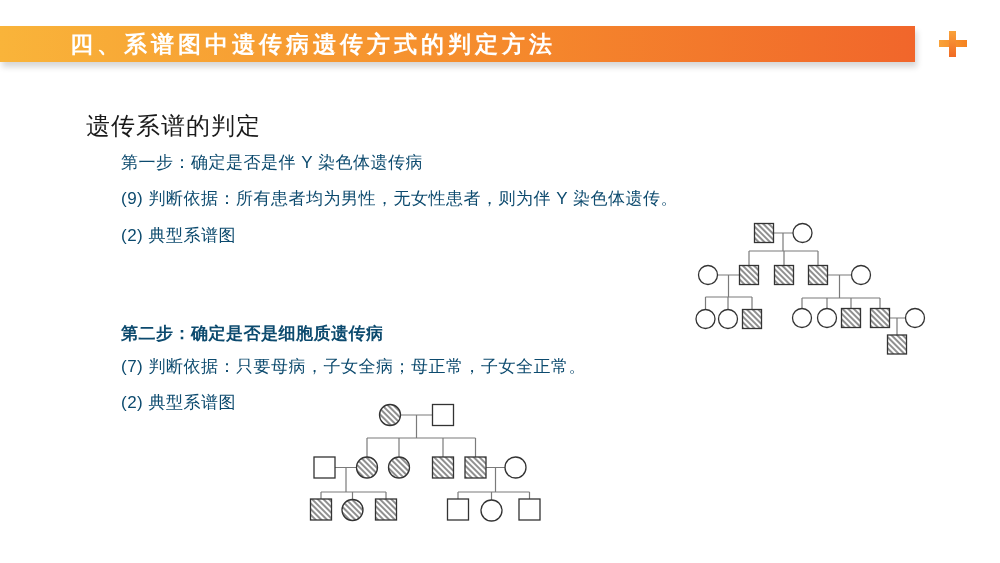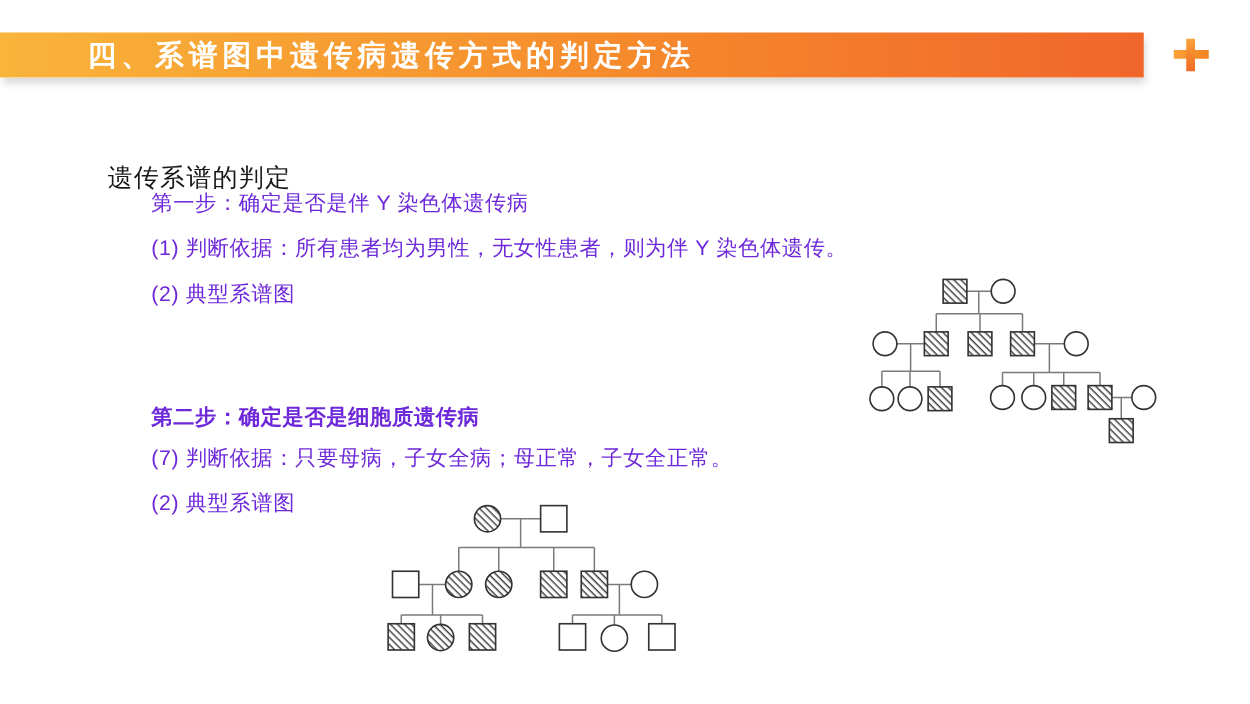--- a/index.html
+++ b/index.html
@@ -20,26 +20,26 @@
   .plus-icon { position:absolute; left:939px; top:31px; width:28px; height:26px; }
   .plus-icon .bar-h {
     position:absolute; left:0; top:9px; width:28px; height:7px;
     background:linear-gradient(90deg,#F9A23A,#F58220);
   }
   .plus-icon .bar-v {
     position:absolute; left:10px; top:0; width:7px; height:26px;
     background:linear-gradient(180deg,#F9A23A,#F16A24);
   }
   .subtitle {
-    position:absolute; left:86px; top:129px;
-    font-size:20px; color:#1a1a1a; letter-spacing:1px; white-space:nowrap;
+    position:absolute; left:86px; top:110px;
+    font-size:24px; color:#1a1a1a; letter-spacing:1px; white-space:nowrap;
   }
   .step-line {
     position:absolute; left:121px;
-    font-size:17px; color:#6d28d9; letter-spacing:0.5px; white-space:nowrap;
+    font-size:17px; color:#0c4a6e; letter-spacing:0.5px; white-space:nowrap;
   }
   .t-step1-title { top:151px; }
   .t-step1-basis { top:187px; }
   .t-step1-label { top:224px; }
   .t-step2-title { top:322px;font-weight:bold; }
   .t-step2-basis { top:355px; }
   .t-step2-label { top:391px; }
   .pedigree { position:absolute; }
   .pedigree-1 { left:688px; top:218px; width:245px; height:142px; }
   .pedigree-2 { left:300px; top:398px; width:250px; height:130px; }
@@ -54,21 +54,21 @@
   </div>
 
   <div class="plus-icon">
     <div class="bar-h"></div>
     <div class="bar-v"></div>
   </div>
 
   <div class="subtitle">遗传系谱的判定</div>
 
   <div class="step-line t-step1-title">第一步：确定是否是伴 Y 染色体遗传病</div>
-  <div class="step-line t-step1-basis">(1) 判断依据：所有患者均为男性，无女性患者，则为伴 Y 染色体遗传。</div>
+  <div class="step-line t-step1-basis">(9) 判断依据：所有患者均为男性，无女性患者，则为伴 Y 染色体遗传。</div>
   <div class="step-line t-step1-label">(2) 典型系谱图</div>
 
   <div class="step-line t-step2-title">第二步：确定是否是细胞质遗传病</div>
   <div class="step-line t-step2-basis">(7) 判断依据：只要母病，子女全病；母正常，子女全正常。</div>
   <div class="step-line t-step2-label">(2) 典型系谱图</div>
 
   <div class="pedigree pedigree-1"><svg width="245" height="142" viewBox="0 0 245 142">
         <defs>
           <pattern id="hatch-0" width="4" height="4" patternUnits="userSpaceOnUse" patternTransform="rotate(-45)">
             <rect width="4" height="4" fill="#ffffff"></rect>

